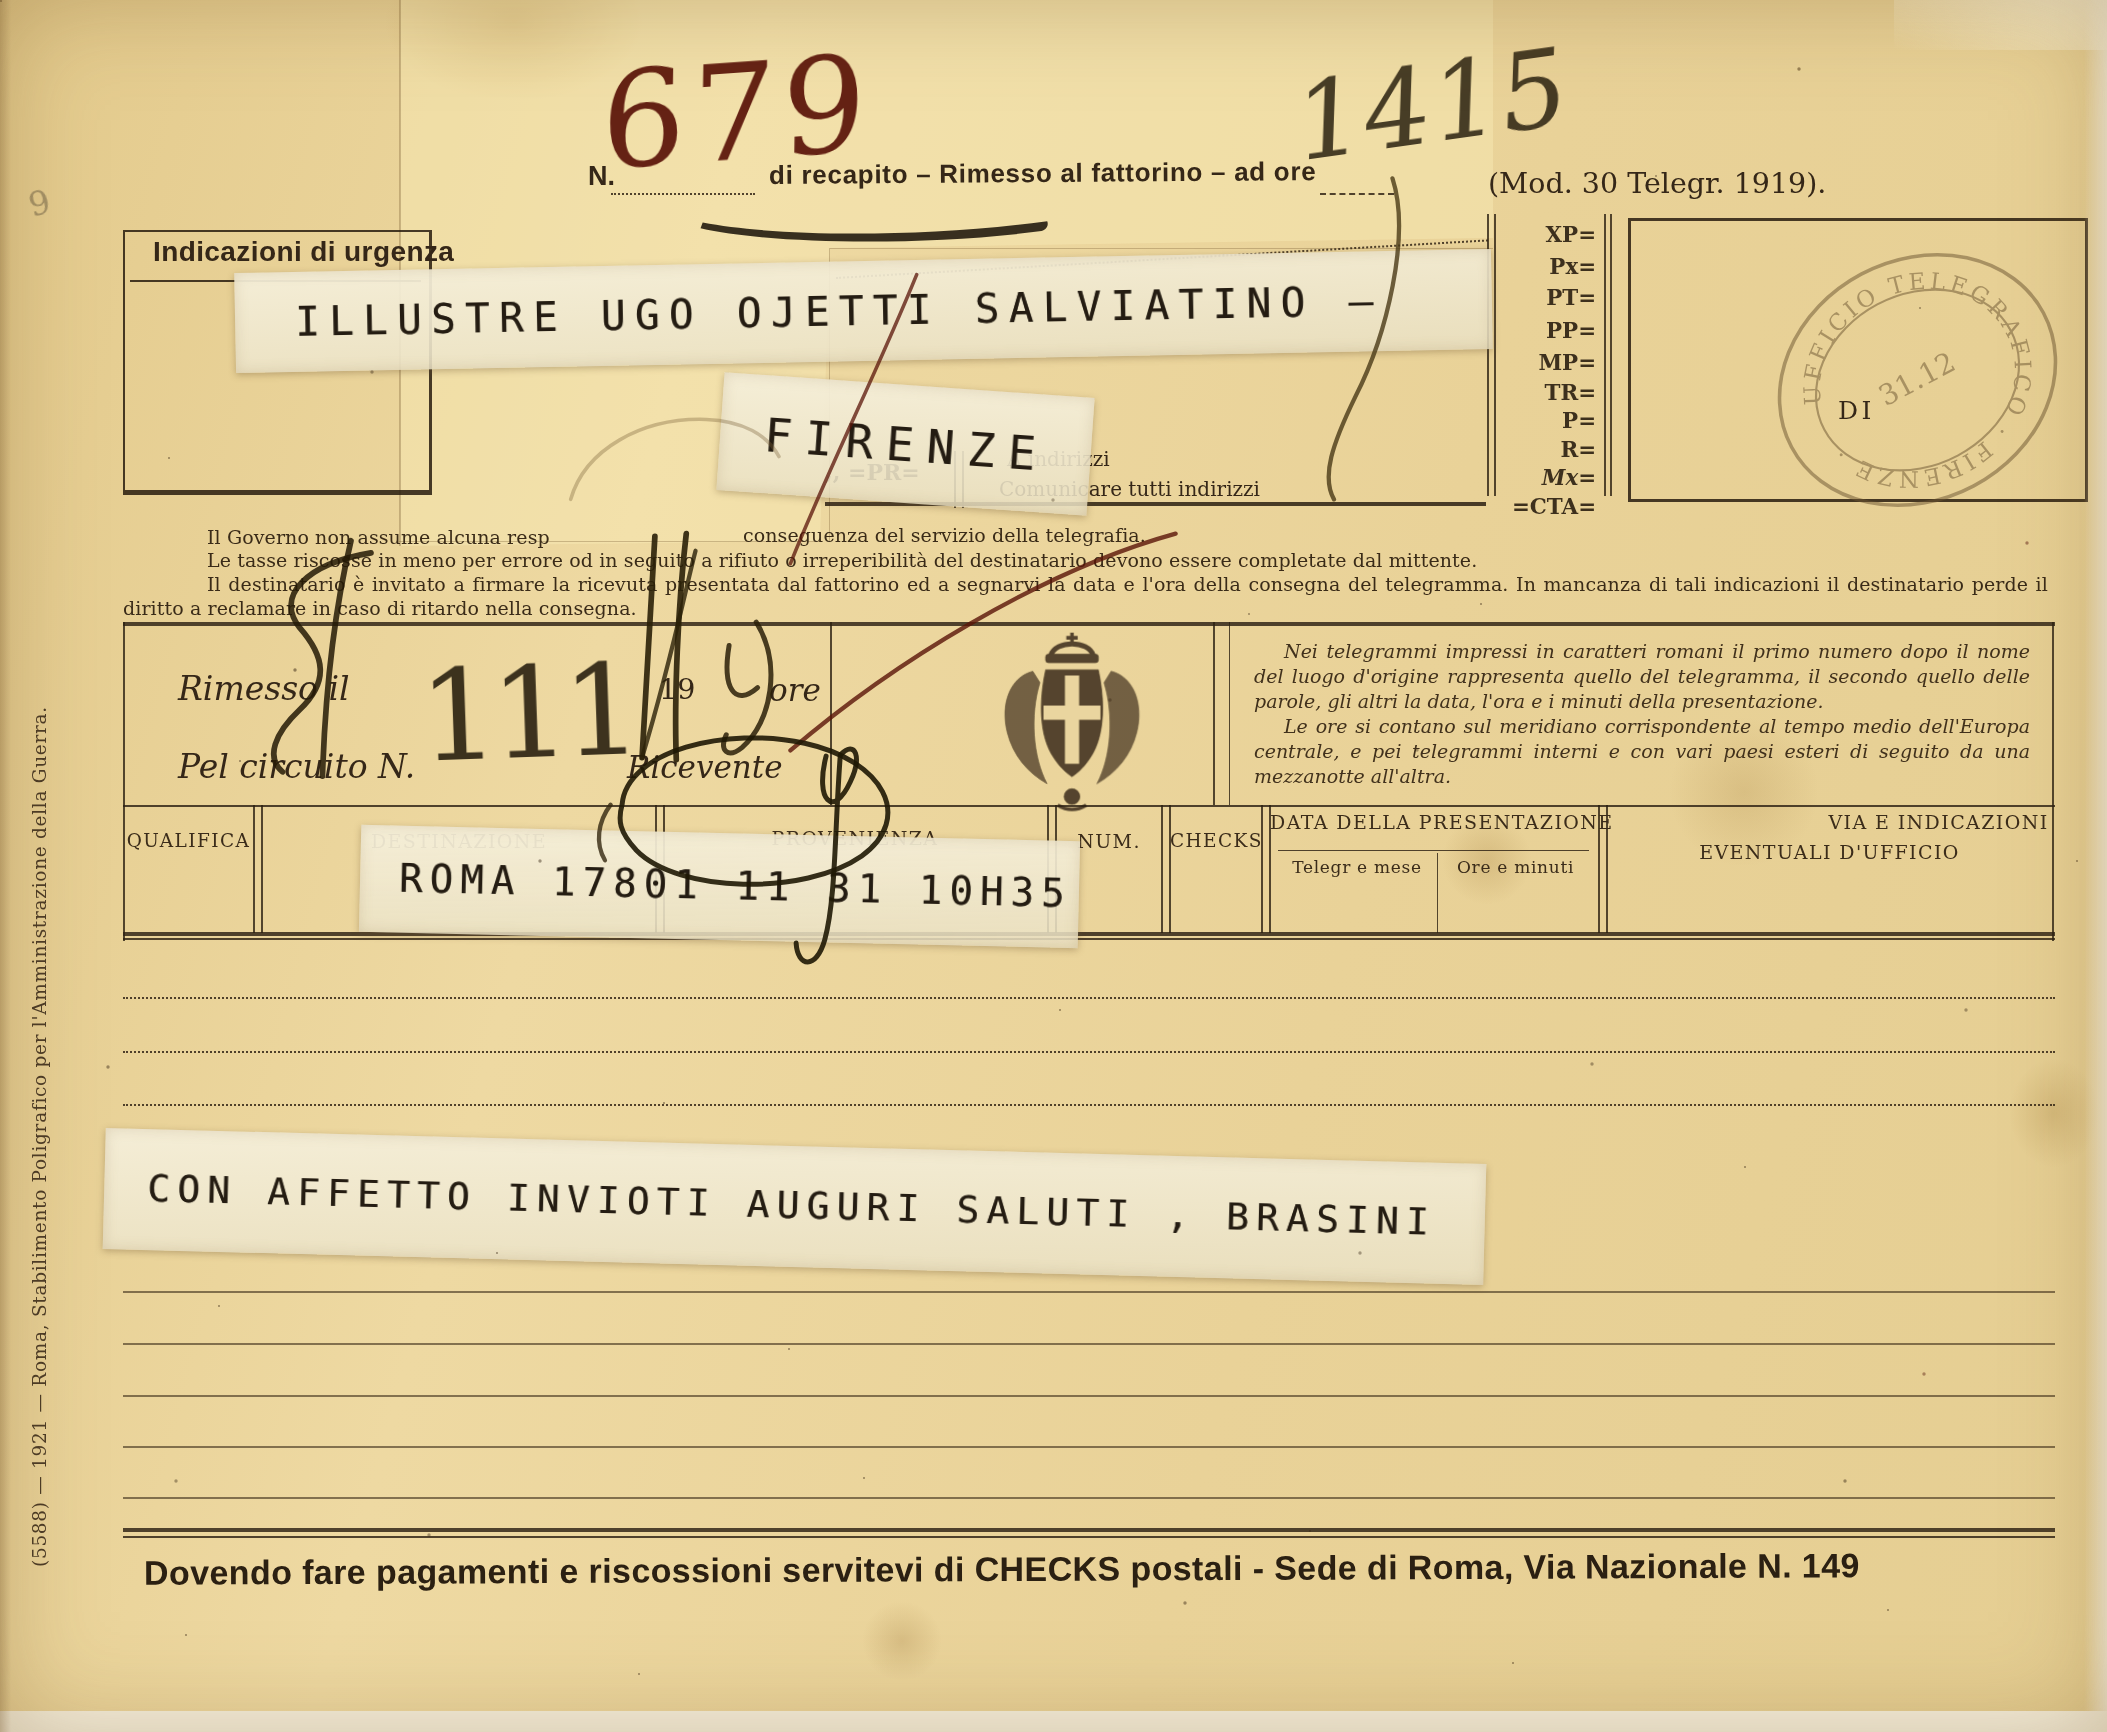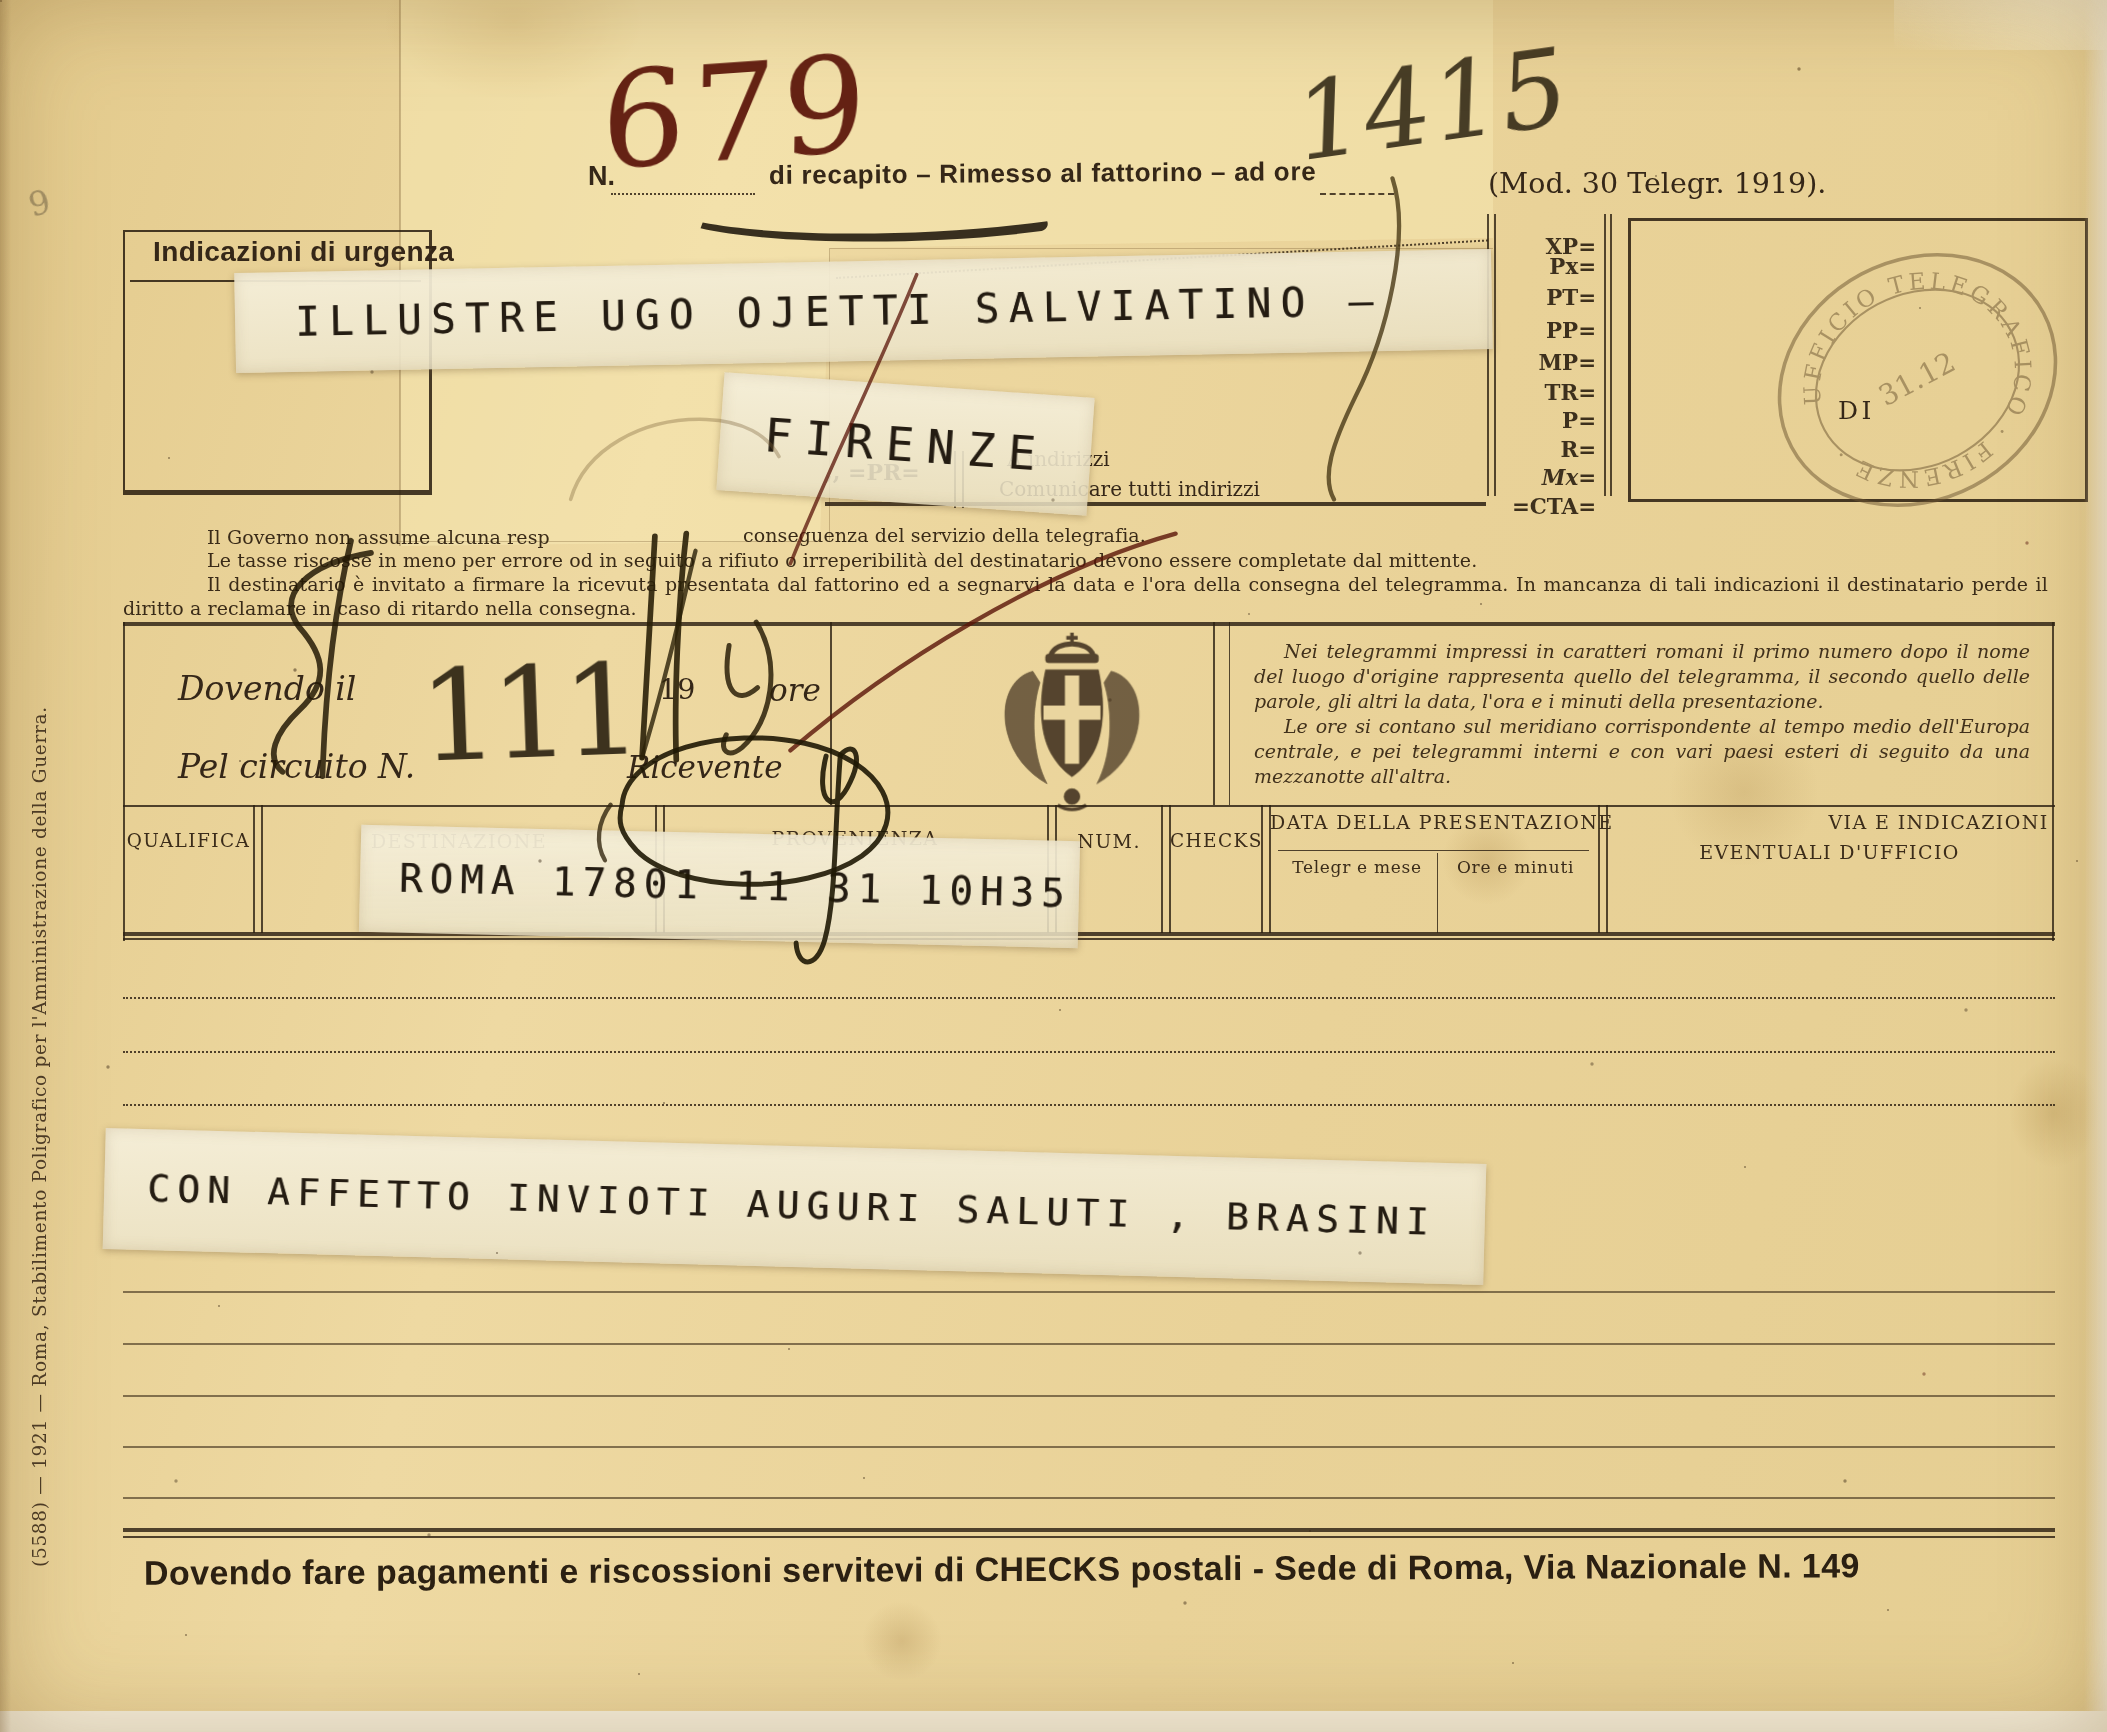--- a/index.html
+++ b/index.html
@@ -60,21 +60,21 @@
   #urgency-box{left:123px;top:230px;width:304px;height:258px;border-width:2.9px 3.6px 5px 2.9px;}
   #urgency-title{left:153px;top:238px;font-size:28px;letter-spacing:0.4px;}
   #urgency-underline{position:absolute;left:130px;top:280px;width:291px;height:2.1px;background:rgba(40,28,14,.85);}
   #office-box{left:1628px;top:218px;width:454px;height:278px;border-width:3.6px;}
   #office-line1{left:1628px;top:284px;width:457px;text-align:center;font-size:33px;}
   #office-line2{left:1628px;top:398px;width:457px;text-align:center;font-size:25px;letter-spacing:3.6px;}
 
   
   #abbrev{position:absolute;left:1498px;top:214px;width:101px;height:285px;}
   .abbr-item{position:absolute;right:2.9px;font-size:21.4px;font-weight:bold;font-family:"DejaVu Serif",serif;color:rgba(42,30,16,.9);}
-  .abbr-item:nth-child(1){top:20px;} .abbr-item:nth-child(2){top:40px;}
+  .abbr-item:nth-child(1){top:8px;} .abbr-item:nth-child(2){top:40px;}
   .abbr-item:nth-child(3){top:71px;} .abbr-item:nth-child(4){top:104px;margin-left:17px;}
   .abbr-item:nth-child(5){top:136px;} .abbr-item:nth-child(6){top:166px;}
   .abbr-item:nth-child(7){top:194px;} .abbr-item:nth-child(8){top:223px;}
   .abbr-item:nth-child(9){top:251px;font-style:italic;} .abbr-item:nth-child(10){top:280px;}
 
   
   #pr-label{left:825px;top:461px;font-size:22px;font-weight:bold;}
   #addr1{left:1007px;top:449px;font-size:20px;}
   #addr2{left:999px;top:479px;font-size:20px;}
   #route-dots{left:836px;top:277px;width:653px;transform:rotate(-3.3deg);transform-origin:left top;}
@@ -256,21 +256,21 @@
   <div class="t legal" id="l2">Le tasse riscosse in meno per errore od in seguito a rifiuto o irreperibilità del destinatario devono essere completate dal mittente.</div>
   <div class="t legal" id="l3">Il destinatario è invitato a firmare la ricevuta presentata dal fattorino ed a segnarvi la data e l'ora della consegna del telegramma. In mancanza di tali indicazioni il destinatario perde il</div>
   <div class="t legal" id="l4">diritto a reclamare in caso di ritardo nella consegna.</div>
 
   <div class="rule" id="r-top"></div>
   <div class="vline" id="v-l"></div>
   <div class="vline" id="v-r"></div>
   <div class="vline" id="v-i1"></div>
   <div class="vline" id="v-i2"></div>
   <div class="vline" id="v-i3"></div>
-  <div class="t serif ital" id="lbl-ricevuto">Dovendo il</div>
+  <div class="t serif ital" id="lbl-ricevuto">Rimesso il</div>
   <div class="t serif" id="lbl-anno">19</div>
   <div class="t serif ital" id="lbl-ore">ore</div>
   <div class="t serif ital" id="lbl-circuito">Pel circuito N.</div>
   <div class="hw serif" id="hw-circuit">111</div>
   <div class="t serif ital" id="lbl-ricevente">Ricevente</div>
 
   <svg id="crest" width="178" height="183" viewBox="0 0 250 256">
     <g fill="#3a2a1a" stroke="#3a2a1a" opacity=".85">
       <path d="M125,2 v16 M117,9 h16" fill="none" stroke-width="5"></path>
       <path d="M95,34 C102,12 148,12 155,34" fill="none" stroke-width="7"></path>

